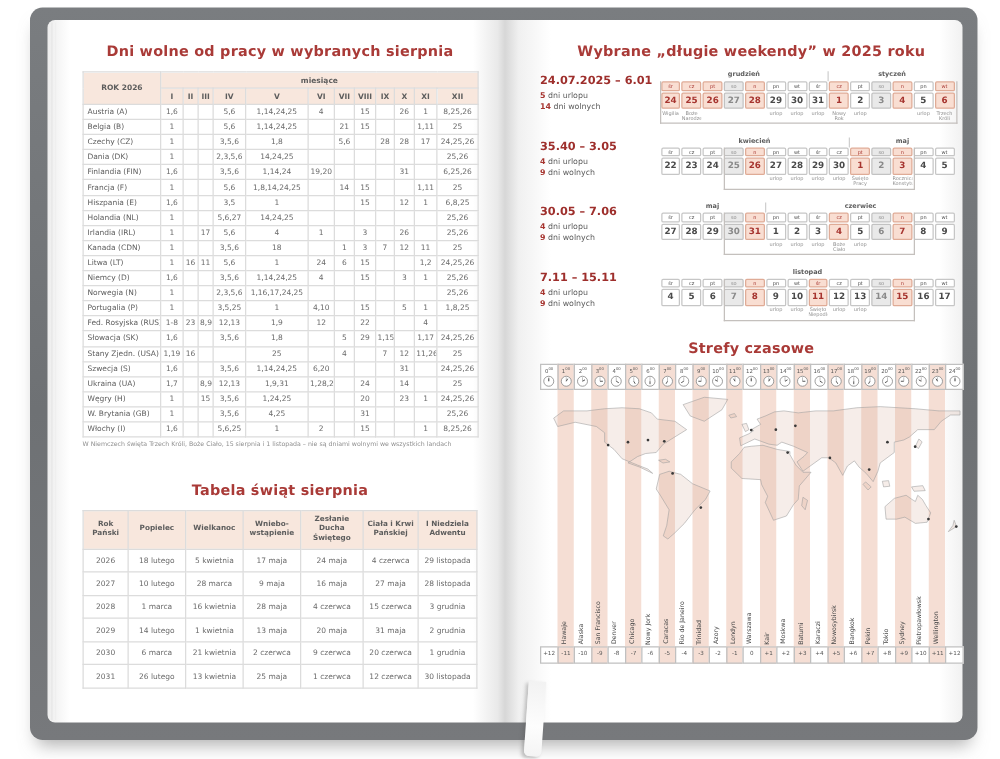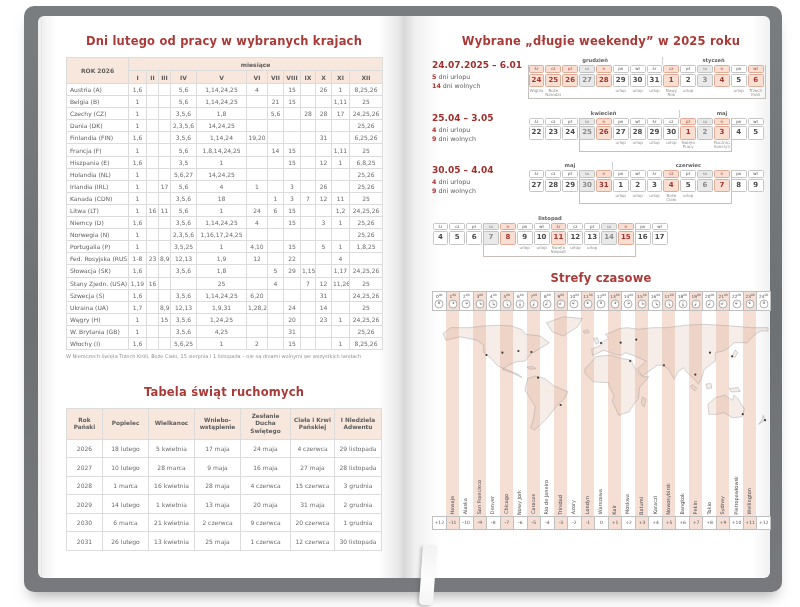--- a/index.html
+++ b/index.html
@@ -79,21 +79,21 @@
           box-shadow:-2px 2px 3px rgba(90,90,90,.35);}
 </style>
 </head>
 <body>
 
 <div class="stage">
   <div class="cover"></div>
   <div class="pages">
 
     <div class="page page-left">
-      <h1>Dni lutego od pracy w wybranych krajach</h1>
+      <h1>Dni wolne od pracy w wybranych sierpnia</h1>
       <div id="holiday-table">
           <table class="t1">
             <colgroup>
               <col style="width: 62px;">
               <col style="width: 18px;">
               <col style="width: 12px;">
               <col style="width: 12px;">
               <col style="width: 26px;">
               <col style="width: 50px;">
               <col style="width: 21px;">
@@ -452,21 +452,21 @@
                 <td>15</td>
                 <td></td>
                 <td></td>
                 <td>1</td>
                 <td>8,25,26</td>
               </tr>
             </tbody>
           </table>
         </div>
       <p class="footnote">W Niemczech święta Trzech Króli, Boże Ciało, 15 sierpnia i 1 listopada – nie są dniami wolnymi we wszystkich landach</p>
-      <h1 class="t2title">Tabela świąt ruchomych</h1>
+      <h1 class="t2title">Tabela świąt sierpnia</h1>
       <div id="movable-table">
           <table class="t2">
             <colgroup>
               <col style="width: 36px;">
               <col style="width: 46px;">
               <col style="width: 46px;">
               <col style="width: 46px;">
               <col style="width: 50px;">
               <col style="width: 44px;">
               <col style="width: 47px;">
@@ -626,21 +626,21 @@
                   <div class="wk-dow c-hol">wt</div>
                   <div class="wk-numbox c-hol">6</div>
                   <div class="wk-sub">Trzech Króli</div>
                 </div>
               </div>
               <div class="wk-bracket" style="left: 0%; width: 100%;"></div>
             </div>
           </div>
           <div class="wk-block">
             <div class="wk-labelcol">
-              <div class="wk-range">25.04 – 3.05</div>
+              <div class="wk-range">35.40 – 3.05</div>
               <div class="wk-line"><span class="wk-num">4</span><span> dni urlopu</span></div>
               <div class="wk-line"><span class="wk-num">9</span><span> dni wolnych</span></div>
             </div>
             <div class="wk-strip">
               <div class="wk-months">
                 <div class="wk-month" style="flex-grow: 9; flex-basis: 0px;">kwiecień</div>
                 <div class="wk-month" style="flex-grow: 5; flex-basis: 0px;">maj</div>
               </div>
               <div class="wk-days">
                 <div class="wk-day">
@@ -712,21 +712,21 @@
                   <div class="wk-dow c-wrk">wt</div>
                   <div class="wk-numbox c-wrk">5</div>
                   <div class="wk-sub"></div>
                 </div>
               </div>
               <div class="wk-bracket" style="left: 21.4286%; width: 64.2857%;"></div>
             </div>
           </div>
           <div class="wk-block">
             <div class="wk-labelcol">
-              <div class="wk-range">30.05 – 4.04</div>
+              <div class="wk-range">30.05 – 7.06</div>
               <div class="wk-line"><span class="wk-num">4</span><span> dni urlopu</span></div>
               <div class="wk-line"><span class="wk-num">9</span><span> dni wolnych</span></div>
             </div>
             <div class="wk-strip">
               <div class="wk-months">
                 <div class="wk-month" style="flex-grow: 5; flex-basis: 0px;">maj</div>
                 <div class="wk-month" style="flex-grow: 9; flex-basis: 0px;">czerwiec</div>
               </div>
               <div class="wk-days">
                 <div class="wk-day">
@@ -797,20 +797,25 @@
                 <div class="wk-day">
                   <div class="wk-dow c-wrk">wt</div>
                   <div class="wk-numbox c-wrk">9</div>
                   <div class="wk-sub"></div>
                 </div>
               </div>
               <div class="wk-bracket" style="left: 21.4286%; width: 64.2857%;"></div>
             </div>
           </div>
           <div class="wk-block">
+            <div class="wk-labelcol">
+              <div class="wk-range">7.11 – 15.11</div>
+              <div class="wk-line"><span class="wk-num">4</span><span> dni urlopu</span></div>
+              <div class="wk-line"><span class="wk-num">9</span><span> dni wolnych</span></div>
+            </div>
             <div class="wk-strip">
               <div class="wk-months">
                 <div class="wk-month" style="flex-grow: 14; flex-basis: 0px;">listopad</div>
               </div>
               <div class="wk-days">
                 <div class="wk-day">
                   <div class="wk-dow c-wrk">śr</div>
                   <div class="wk-numbox c-wrk">4</div>
                   <div class="wk-sub"></div>
                 </div>

